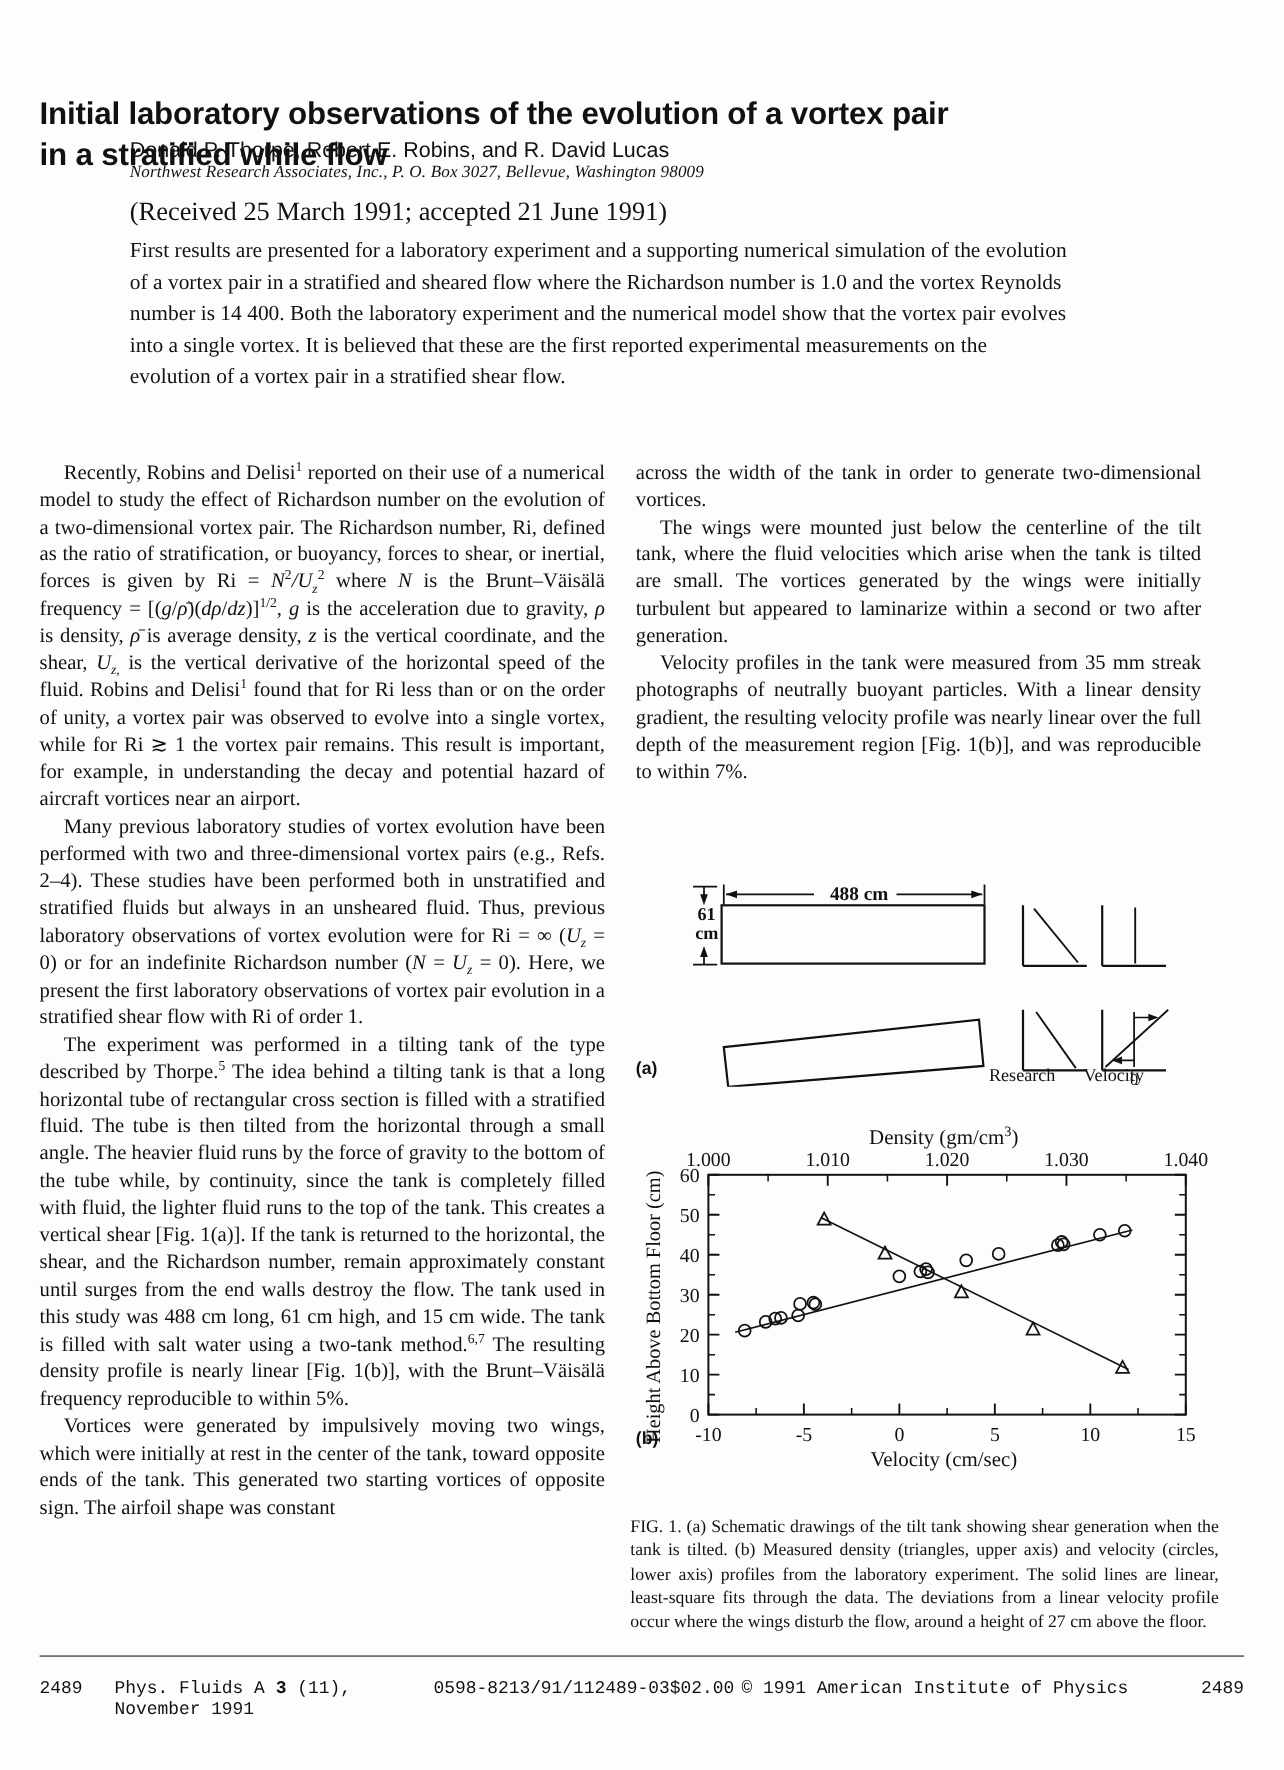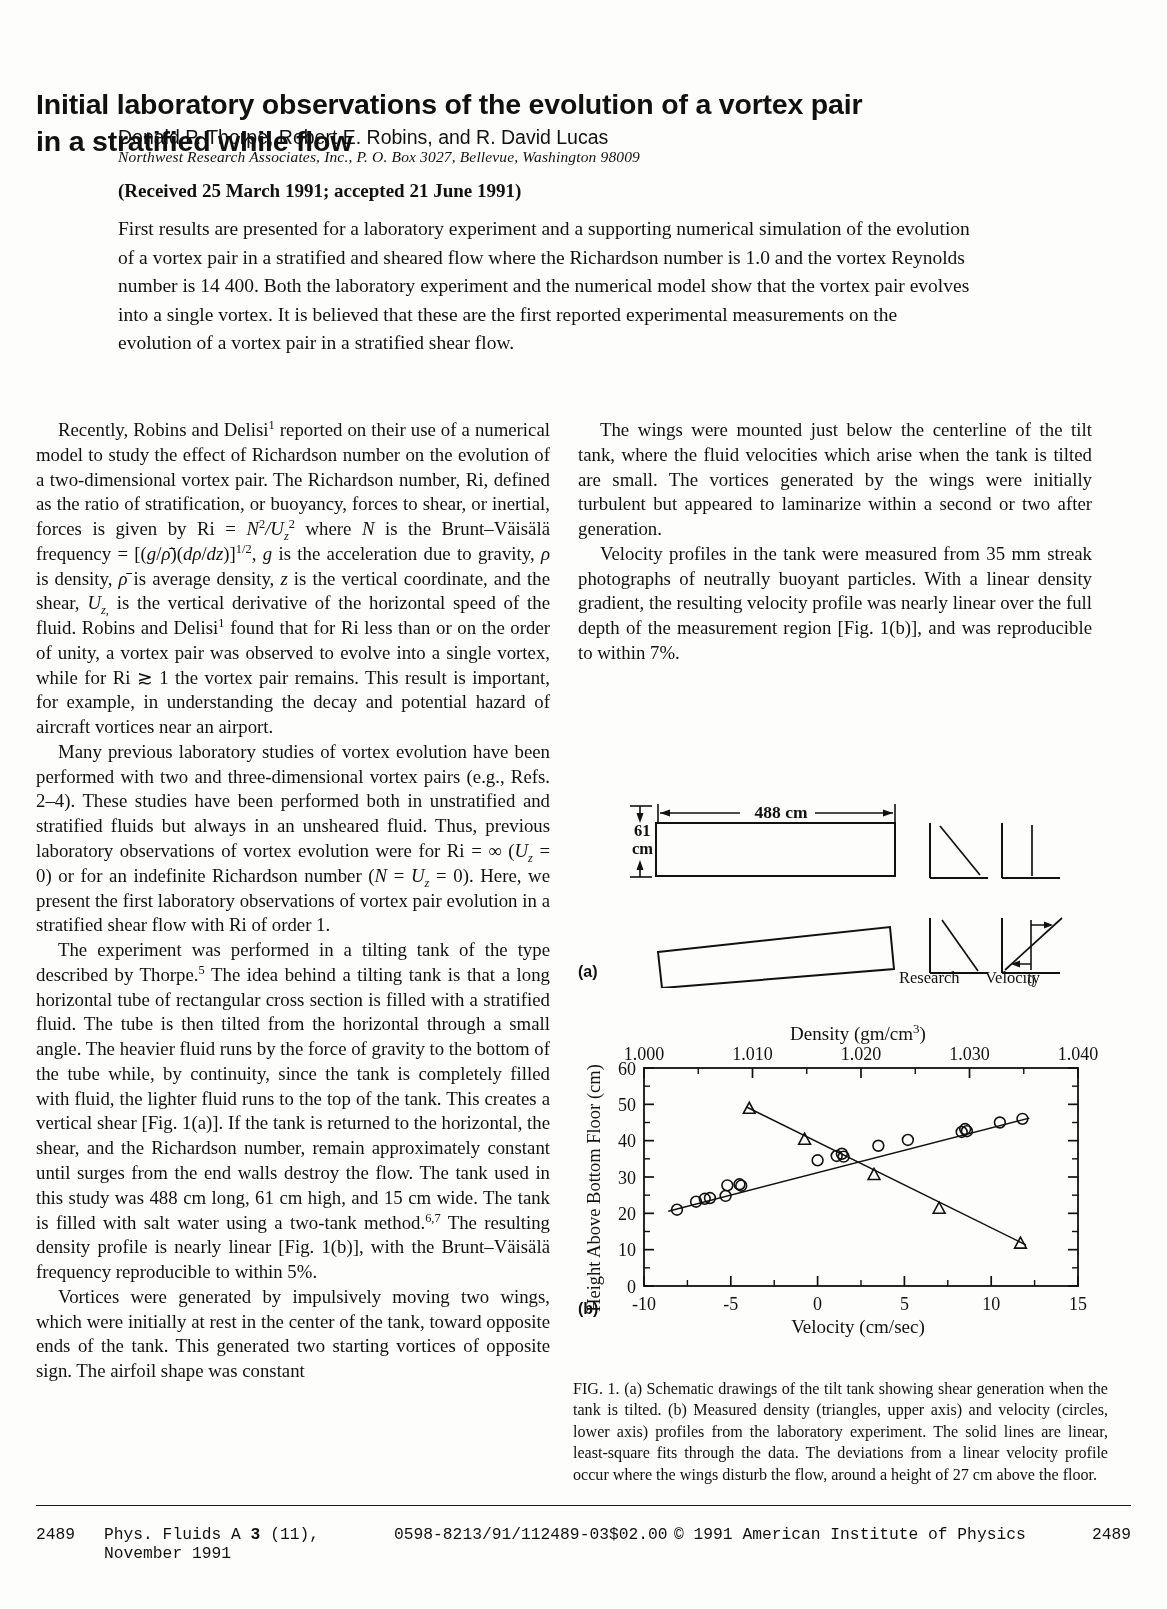--- a/index.html
+++ b/index.html
@@ -26,22 +26,21 @@
     font-family:"Liberation Sans", sans-serif;
     font-size:19.5px; line-height:1.25;
   }
   .affil {
     position:absolute; left:118px; top:148px; width:1000px;
     font-family:"Liberation Serif", serif;
     font-style:italic; font-size:15.5px; letter-spacing:0.15px;
   }
   .received {
     position:absolute; left:118px; top:180px; width:1000px;
-    font-size:19px;
-    font-weight:bold;
+    font-size:24px;
   }
   .abstract {
     position:absolute; left:118px; top:215px; width:855px;
     font-size:19.5px; line-height:1.465;
     text-align:left;
   }
 
   
   .col {
     position:absolute; top:418px; width:514px;
@@ -109,20 +108,21 @@
     <p><span>Recently, Robins and Delisi</span><span class="sup">1</span><span> reported on their use of a numerical model to study the effect of Richardson number on the evolution of a two-dimensional vortex pair. The Richardson number, Ri, defined as the ratio of stratification, or buoyancy, forces to shear, or inertial, forces is given by Ri = </span><i class="m">N</i><span class="sup">2</span><i class="m">/U</i><i class="m sub">z</i><span class="sup">2</span><span> where </span><i class="m">N</i><span> is the Brunt–Väisälä frequency = [(</span><i class="m">g</i><span>/</span><i class="m">ρ̄</i><span>)(</span><i class="m">dρ</i><span>/</span><i class="m">dz</i><span>)]</span><span class="sup">1/2</span><span>, </span><i class="m">g</i><span> is the acceleration due to gravity, </span><i class="m">ρ</i><span> is density, </span><i class="m">ρ̄</i><span> is average density, </span><i class="m">z</i><span> is the vertical coordinate, and the shear, </span><i class="m">U</i><i class="m sub">z,</i><span> is the vertical derivative of the horizontal speed of the fluid. Robins and Delisi</span><span class="sup">1</span><span> found that for Ri less than or on the order of unity, a vortex pair was observed to evolve into a single vortex, while for Ri ≳ 1 the vortex pair remains. This result is important, for example, in understanding the decay and potential hazard of aircraft vortices near an airport.</span></p>
 
     <p><span>Many previous laboratory studies of vortex evolution have been performed with two and three-dimensional vortex pairs (e.g., Refs. 2–4). These studies have been performed both in unstratified and stratified fluids but always in an unsheared fluid. Thus, previous laboratory observations of vortex evolution were for Ri = ∞ (</span><i class="m">U</i><i class="m sub">z</i><span> = 0) or for an indefinite Richardson number (</span><i class="m">N</i><span> = </span><i class="m">U</i><i class="m sub">z</i><span> = 0). Here, we present the first laboratory observations of vortex pair evolution in a stratified shear flow with Ri of order 1.</span></p>
 
     <p><span>The experiment was performed in a tilting tank of the type described by Thorpe.</span><span class="sup">5</span><span> The idea behind a tilting tank is that a long horizontal tube of rectangular cross section is filled with a stratified fluid. The tube is then tilted from the horizontal through a small angle. The heavier fluid runs by the force of gravity to the bottom of the tube while, by continuity, since the tank is completely filled with fluid, the lighter fluid runs to the top of the tank. This creates a vertical shear [Fig. 1(a)]. If the tank is returned to the horizontal, the shear, and the Richardson number, remain approximately constant until surges from the end walls destroy the flow. The tank used in this study was 488 cm long, 61 cm high, and 15 cm wide. The tank is filled with salt water using a two-tank method.</span><span class="sup">6,7</span><span> The resulting density profile is nearly linear [Fig. 1(b)], with the Brunt–Väisälä frequency reproducible to within 5%.</span></p>
 
     <p>Vortices were generated by impulsively moving two wings, which were initially at rest in the center of the tank, toward opposite ends of the tank. This generated two starting vortices of opposite sign. The airfoil shape was constant</p>
   </div>
 
   <div class="col col-right">
+    <p class="noindent">across the width of the tank in order to generate two-dimensional vortices.</p>
     <p>The wings were mounted just below the centerline of the tilt tank, where the fluid velocities which arise when the tank is tilted are small. The vortices generated by the wings were initially turbulent but appeared to laminarize within a second or two after generation.</p>
     <p>Velocity profiles in the tank were measured from 35 mm streak photographs of neutrally buoyant particles. With a linear density gradient, the resulting velocity profile was nearly linear over the full depth of the measurement region [Fig. 1(b)], and was reproducible to within 7%.</p>
   </div>
 
   <div class="fig-a">
     <svg width="530" height="228" viewBox="0 0 530 228">
 
       <g stroke="#111" stroke-width="1.6" fill="none">
         <line x1="68" y1="44" x2="68" y2="62"></line>
         <line x1="305" y1="44" x2="305" y2="62"></line>

